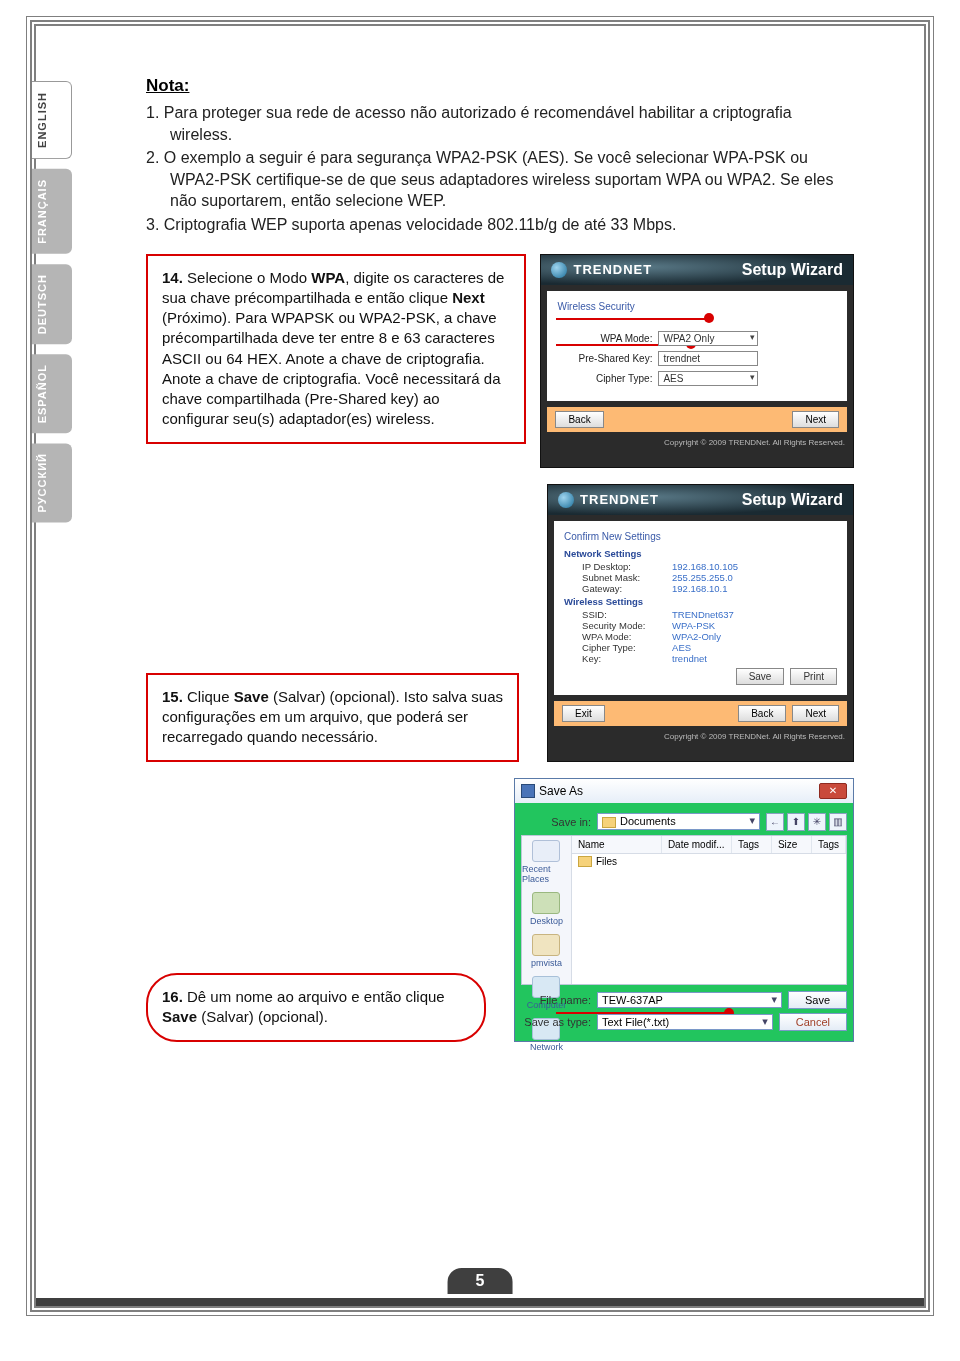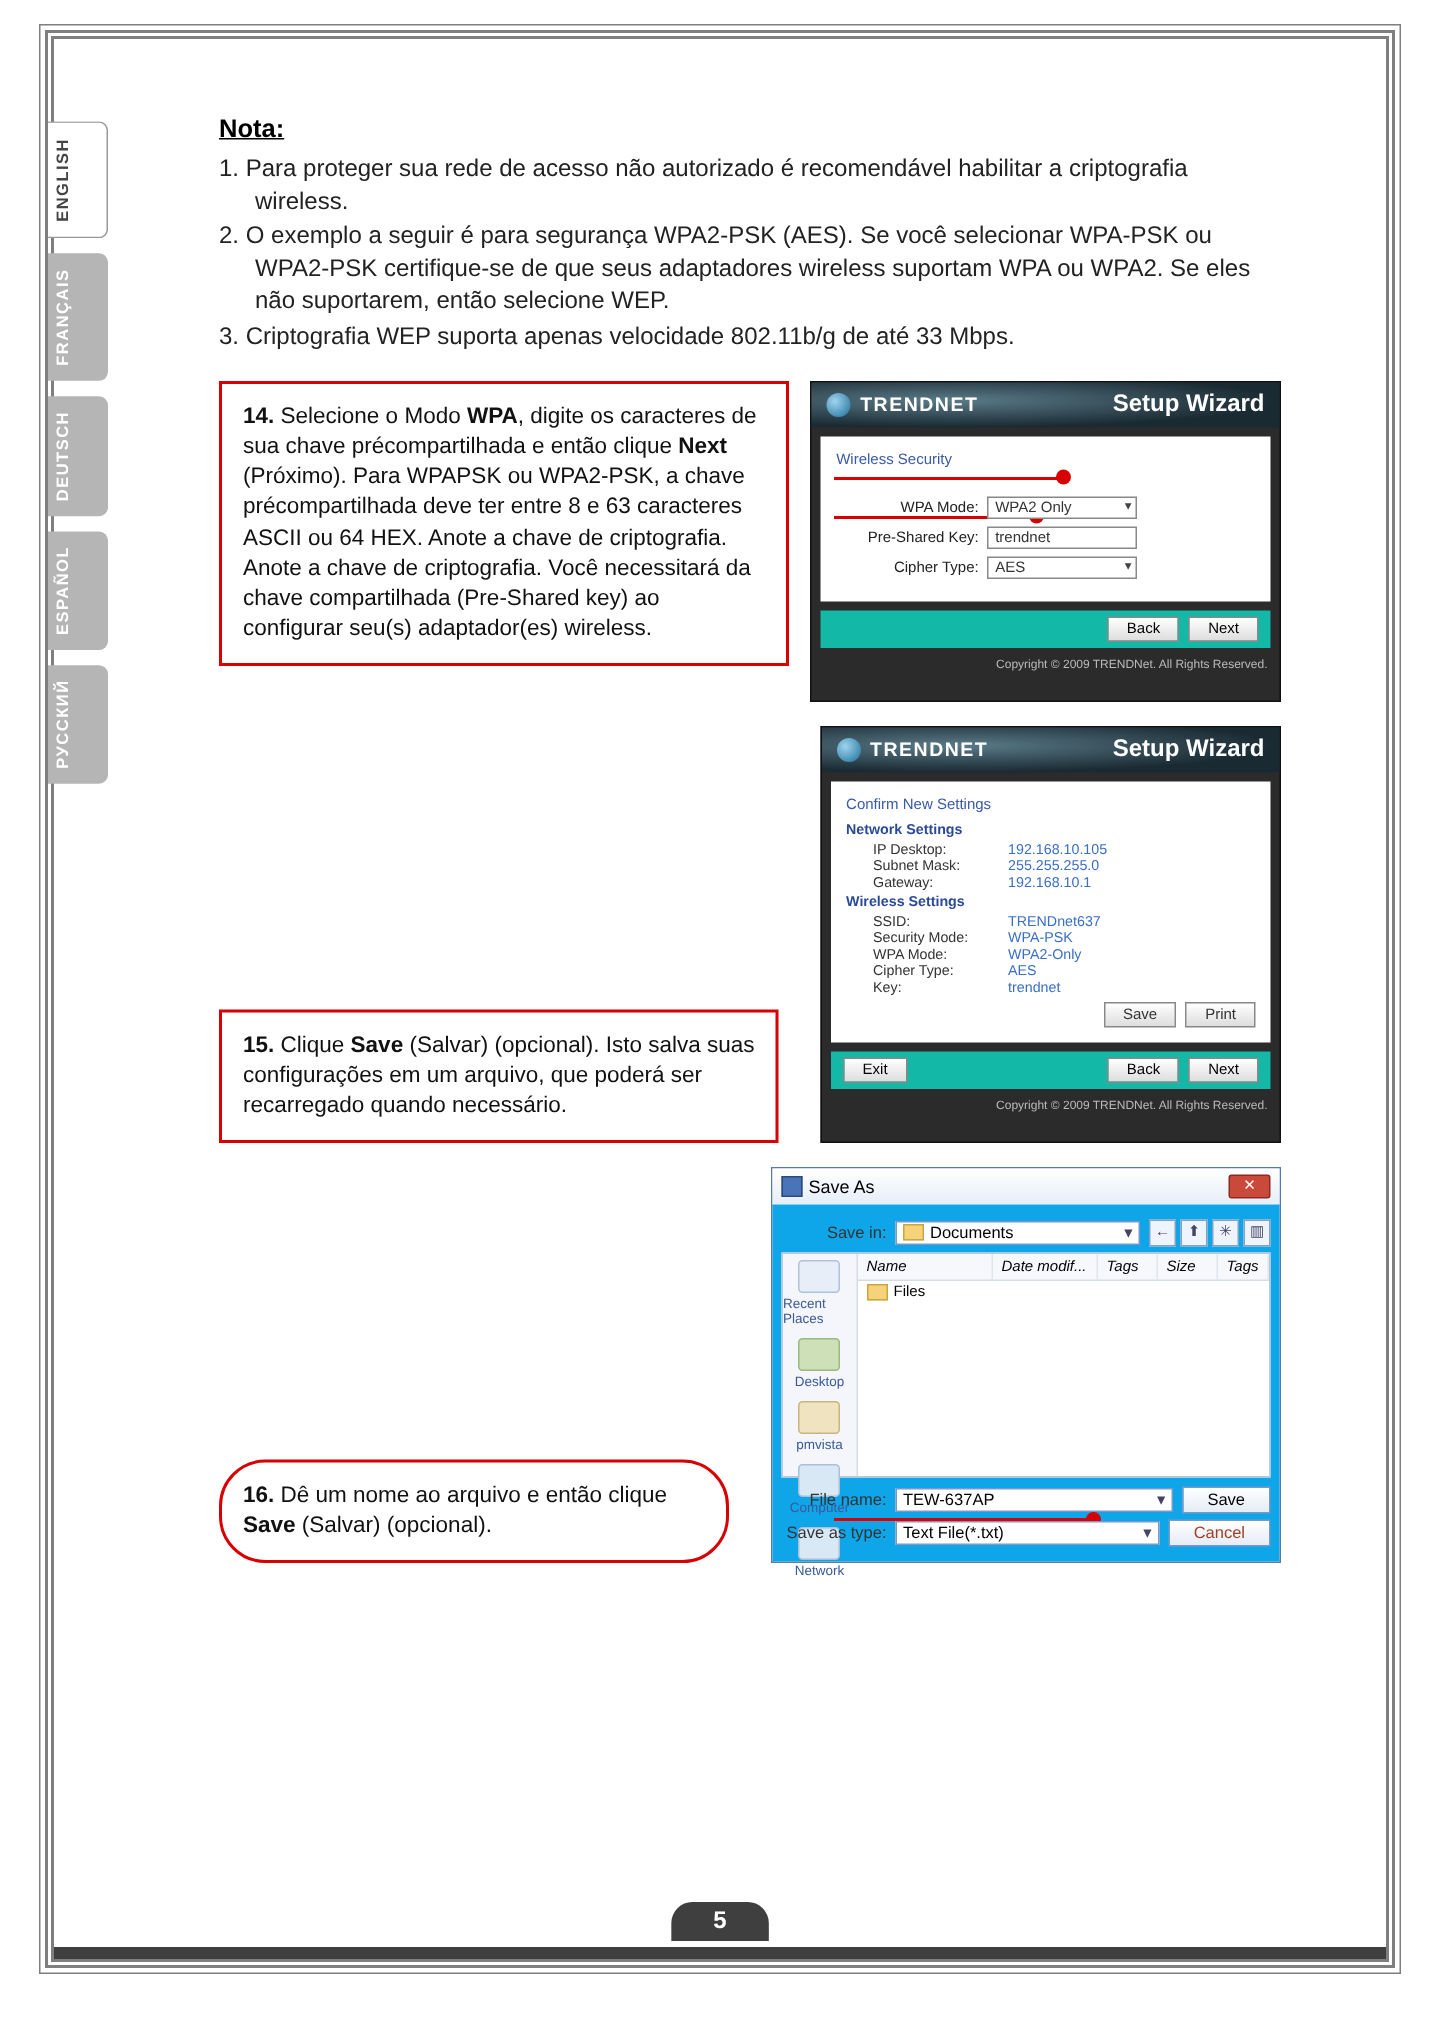--- a/index.html
+++ b/index.html
@@ -25,45 +25,45 @@
   .brand { color:#fff; font-weight:bold; font-size:13px; letter-spacing:1px; display:flex; align-items:center; gap:6px;}
   .brand-ball { width:16px; height:16px; border-radius:50%; background: radial-gradient(circle at 35% 35%, #9fd4ee, #1a6e99); }
   .setup-title { color:#fff; font-weight:bold; font-size:16px; }
   .wizard-body { background:#fff; margin:6px; min-height:100px; padding:10px; font-size:10px; color:#333; }
   .fieldset-title { color:#3a5aa8; font-size:10px; margin-bottom:6px; }
   .form-row { display:flex; align-items:center; margin:5px 0; gap:6px; }
   .form-label { width:95px; text-align:right; font-size:10px; color:#222; }
   .dropdown { border:1px solid #888; padding:1px 16px 1px 4px; font-size:10px; background:#fff; position:relative; min-width:100px; }
   .dropdown::after { content:"▾"; position:absolute; right:3px; top:0; font-size:9px; color:#444;}
   .text-input { border:1px solid #888; padding:1px 4px; font-size:10px; min-width:100px; background:#fff;}
-  .wizard-footer { display:flex; justify-content:flex-end; gap:6px; padding:4px 8px; background:#14b8a6; margin:0 6px 6px 6px;}
+  .wizard-footer { display:flex; justify-content:space-between; gap:6px; padding:4px 8px; background:#fdba74; margin:0 6px 6px 6px;}
   .wbtn { font-size:10px; padding:2px 12px; border:1px solid #888; background:linear-gradient(#fff,#ddd); }
   .wizard-copy { text-align:right; color:#bbb; font-size:8px; padding:0 8px 20px; }
   .confirm-body { font-size:9.5px; }
   .confirm-body .hdr { color:#2a4a98; font-weight:bold; margin:2px 0;}
   .confirm-body .kv { display:flex; margin-left:18px;}
   .confirm-body .kv .k { width:90px; }
   .confirm-body .kv .v { color:#3a6fc8; }
   .win-dialog { width:340px; border:1px solid #5a7aa8; font-family: "Segoe UI", Tahoma, sans-serif; }
   .win-title { background: linear-gradient(#fff, #e6eef8); display:flex; align-items:center; justify-content:space-between; padding:4px 6px; font-size:12px;}
   .win-close { width:28px; height:16px; background:#c94a3b; border:1px solid #8f2a20; color:#fff; font-size:10px; text-align:center; line-height:14px; border-radius:2px;}
-  .save-area { background:#0ea5e9; padding:6px; }
+  .save-area { background:#22c55e; padding:6px; }
   .save-row { display:flex; align-items:center; gap:6px; margin:4px 0; font-size:11px;}
   .save-label { width:70px; text-align:right; color:#333;}
   .save-drop { border:1px solid #7a98c8; background:#fff; font-size:11px; padding:1px 18px 1px 4px; position:relative; flex:1;}
   .save-drop::after { content:"▾"; position:absolute; right:4px; top:0; color:#446; }
   .nav-icons { display:flex; gap:3px;}
   .nav-ic { width:18px; height:18px; border:1px solid #88a0c0; background:#eef4fc; font-size:10px; text-align:center; line-height:16px; color:#446;}
   .file-pane { display:flex; border:1px solid #bcc8d8; background:#fff; height:150px;}
   .places { width:68px; background:#f4f6fb; border-right:1px solid #d6dce6; display:flex; flex-direction:column; align-items:center; padding:4px 0; gap:8px;}
   .place { font-size:9px; color:#3a5a98; text-align:left; }
   .place-ic { width:28px; height:22px; margin:0 auto 2px; border-radius:3px;}
   .file-list { flex:1; }
   .file-head { display:flex; font-size:10px; border-bottom:1px solid #d6dce6; background:#f6f8fc;}
-  .file-head span { padding:3px 6px; border-right:1px solid #e0e6ee;font-style:italic;}
+  .file-head span { padding:3px 6px; border-right:1px solid #e0e6ee;}
   .file-head span:nth-child(1){width:90px;}
   .file-head span:nth-child(2){width:70px;}
   .file-head span:nth-child(3){width:40px;}
   .file-head span:nth-child(4){width:40px;}
   .file-head span:nth-child(5){flex:1;}
   .file-row { display:flex; align-items:center; font-size:10px; padding:2px 6px; gap:4px;}
   .folder-ic { width:14px; height:11px; background:#f6d27a; border:1px solid #caa640;}
   .winbtn { font-size:11px; padding:2px 16px; border:1px solid #7a98c8; background:linear-gradient(#fff,#e4ecf6); }
   .winbtn.cancel { color:#a04028; }
   .bold { font-weight:bold; }

